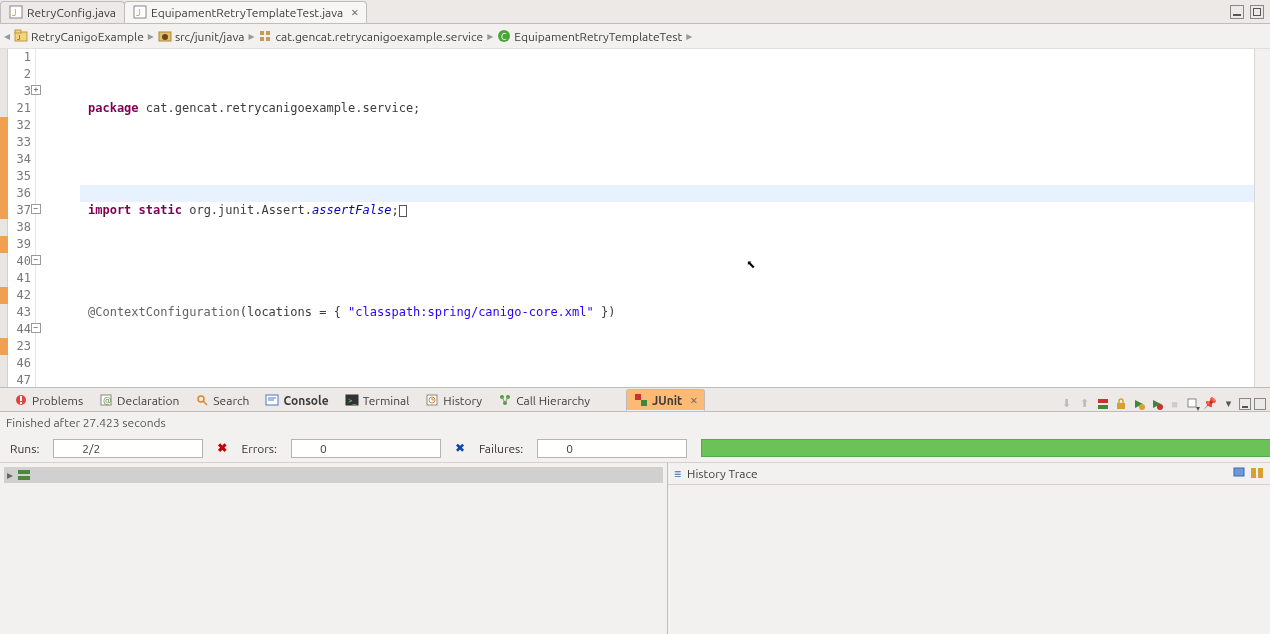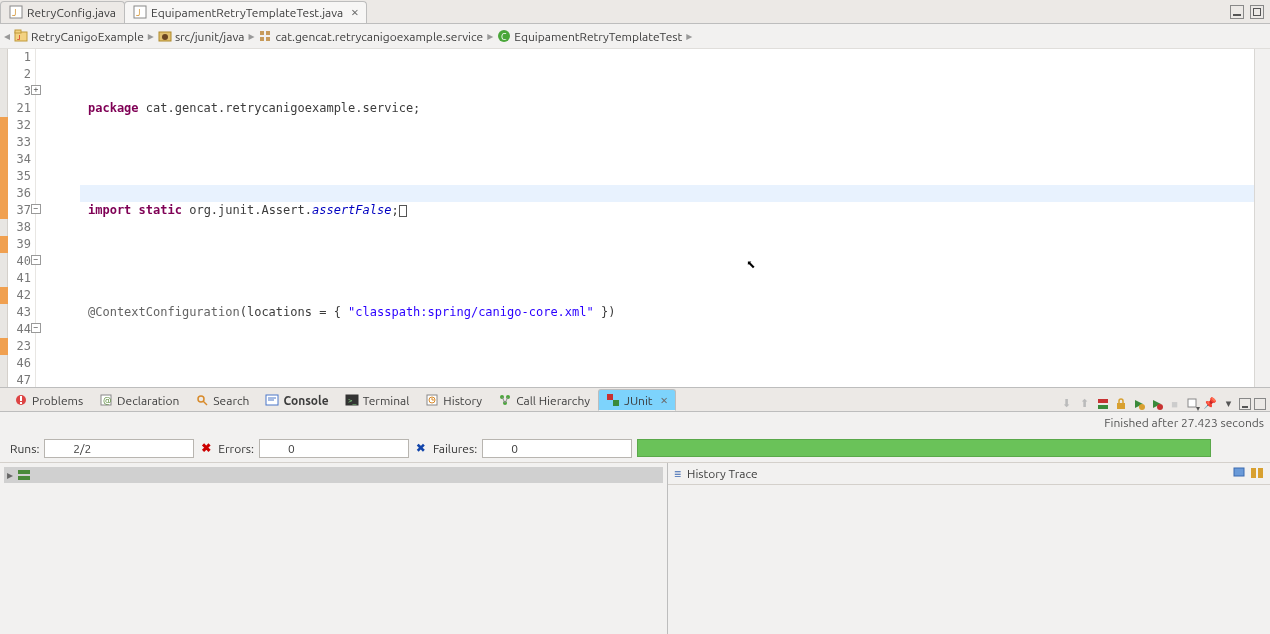--- a/index.html
+++ b/index.html
@@ -137,32 +137,33 @@
   .view-tab{
     display:flex;align-items:center;gap:4px;
     padding:2px 7px;
     border:1px solid transparent;
     border-radius:3px 3px 0 0;
     height:22px;
   }
   .view-tab.active{
     border-color:#bdbdbd;
     border-bottom-color:#f2f1f0;
-    background:#7dd3fc;
-    font-weight:normal;
+    background:#fdba74;
+    font-weight:bold;
+    margin-left:28px;
   }
   .toolbar-right{
     margin-left:auto;display:flex;gap:3px;padding-right:4px;align-items:center;
   }
   .toolbar-right span{width:15px;height:15px;display:inline-flex;align-items:center;justify-content:center;font-size:11px;}
   .status-line{
-    padding:4px 6px;color:#555;font-size:12px;height:22px;text-align:right;
+    padding:4px 6px;color:#555;font-size:12px;height:22px;
   }
   .junit-stats{
-    display:flex;align-items:center;gap:5px;
+    display:flex;align-items:center;gap:14px;
     padding:4px 10px;height:28px;
   }
   .stat-label{font-size:12px;color:#333;}
   .stat-field{
     border:1px solid #b8b5b0;background:#fff;
     padding:2px 6px;font-size:12px;
     flex:1;
   }
   .stat-field.sm{flex:0 0 150px;padding-left:28px;}
   .stat-icon{width:14px;height:14px;display:inline-flex;align-items:center;justify-content:center;}

